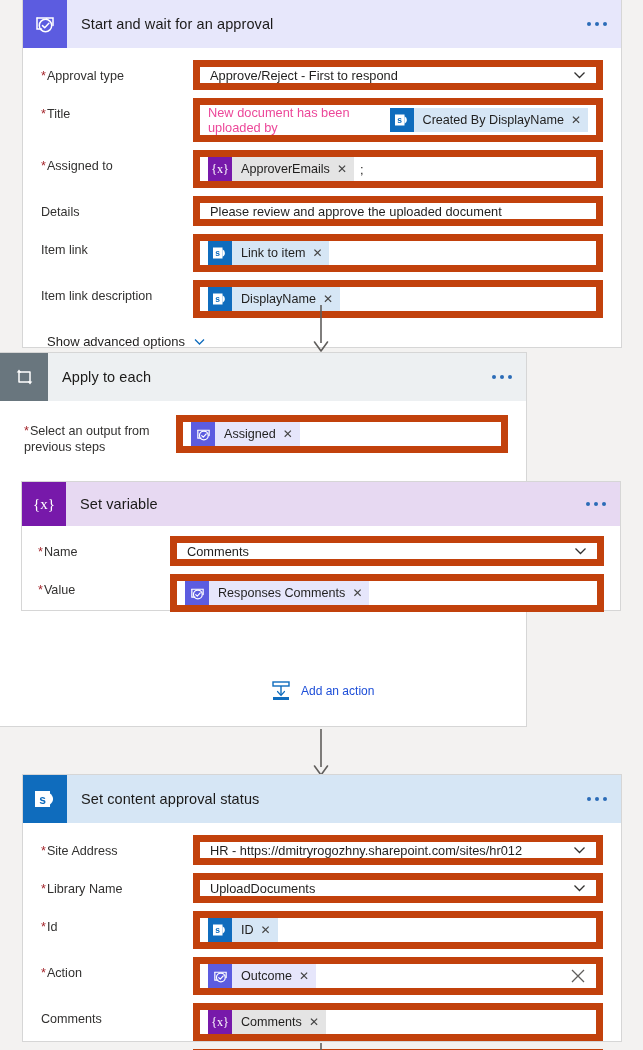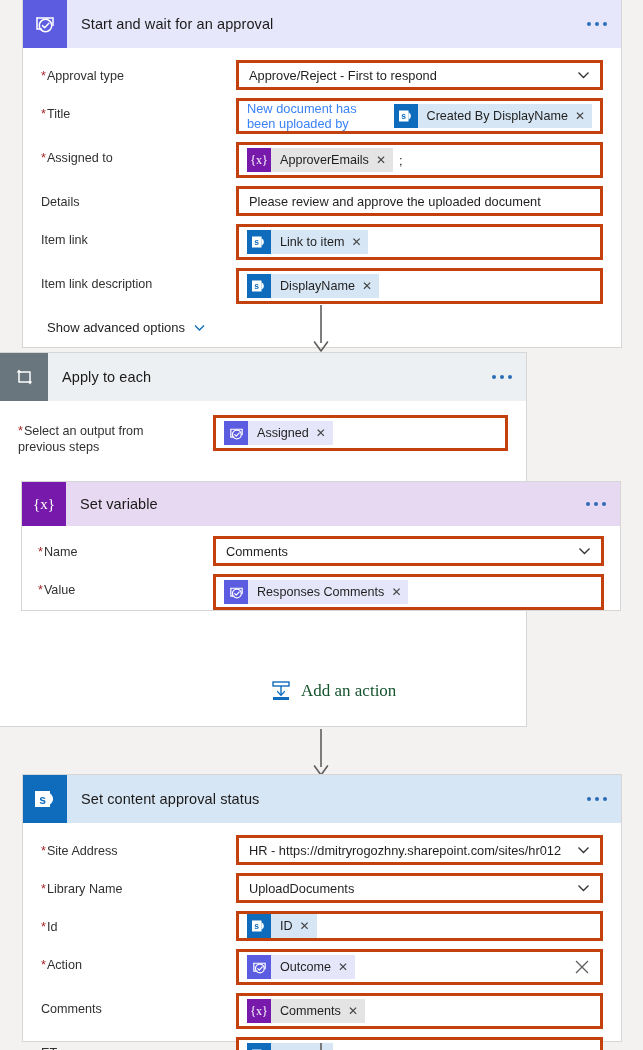--- a/index.html
+++ b/index.html
@@ -47,35 +47,34 @@
     width: 4px; height: 4px; border-radius: 50%;
     background: #2b6cb7; display: block;
   }
 
   
   .card-body { padding: 10px 18px 14px 18px; }
   .row {
     display: flex;
     align-items: flex-start;
     margin-bottom: 8px;
-    gap: 43px;
   }
   .row-label {
     width: 152px;
     flex: 0 0 152px;
     font-size: 12.6px;
     color: #323130;
     padding-top: 9px;
     line-height: 1.25;
   }
   .row-label .req { color: #a4262c; margin-right: 1px; }
   .field {
     flex: 1 1 auto;
     min-height: 30px;
-    border: 3px solid #c2410c;
+    border: 7px solid #c2410c;
     background: #ffffff;
     display: flex;
     align-items: center;
     padding: 0 8px;
     font-size: 12.8px;
     color: #201f1e;
     position: relative;
   }
   .field.tall { min-height: 36px; }
   .field .plain { padding-left: 2px; }
@@ -113,43 +112,42 @@
   }
   .token .tok-x { font-size: 12px; color: #444; cursor: pointer; }
   
   .tok-sp .tok-icon { background: #0f6cbd; }
   .tok-sp .tok-text { background: #d6e6f5; }
   .tok-var .tok-icon { background: #7719aa; }
   .tok-var .tok-text { background: #e4e4e4; }
   .tok-appr .tok-icon { background: #5c5ce0; }
   .tok-appr .tok-text { background: #e6e6fb; }
 
-  .inline-text { font-size: 12.8px; color: #3b82f6; margin-right: 6px; }
+  .inline-text { font-size: 12.8px; color: #ec4899; margin-right: 6px; }
   .semi { font-size: 12.8px; color: #201f1e; margin-left: 6px; }
 
   
   .adv {
     display: flex; align-items: center; gap: 8px;
     margin: 16px 0 4px 6px;
     font-size: 13px; color: #201f1e; cursor: pointer;
   }
 
   
   .connector { position: absolute; left: 0; }
 
   
   .add-action {
     position: absolute;
     display: flex; align-items: center; gap: 9px;
     cursor: pointer;
   }
   .add-action .aa-label {
-    font-size: 17px;
-    color: #14532d;
-    font-family: Liberation Serif, serif;
+    font-size: 12px;
+    color: #1d4ed8;
   }
 </style>
 </head>
 <body>
 
 <div class="page">
 
   <svg class="connector" style="left:313px; top:-8px;" width="16" height="10" viewBox="0 0 16 10">
     <line x1="8" y1="0" x2="8" y2="10" stroke="#605e5c" stroke-width="1.6"></line>
   </svg>
@@ -299,21 +297,21 @@
         </svg>
       </div>
       <div class="hdr-title">Apply to each</div>
       <div class="ellipsis">
         <i></i>
           <i></i>
           <i></i>
       </div>
     </div>
 
-    <div class="card-body" style="padding:14px 18px 0 18px;">
+    <div class="card-body" style="padding:14px 18px 0 24px;">
 
       <div class="row">
         <div class="row-label" style="width:145px; flex:0 0 145px;">
           <span class="req">*</span><span>Select an output from</span><br>
           <span>previous steps</span>
         </div>
         <div class="field tall" style="margin-left:7px;">
           <span class="token tok-appr">
             <span class="tok-icon">
               <svg width="17" height="17" viewBox="0 0 24 24">

